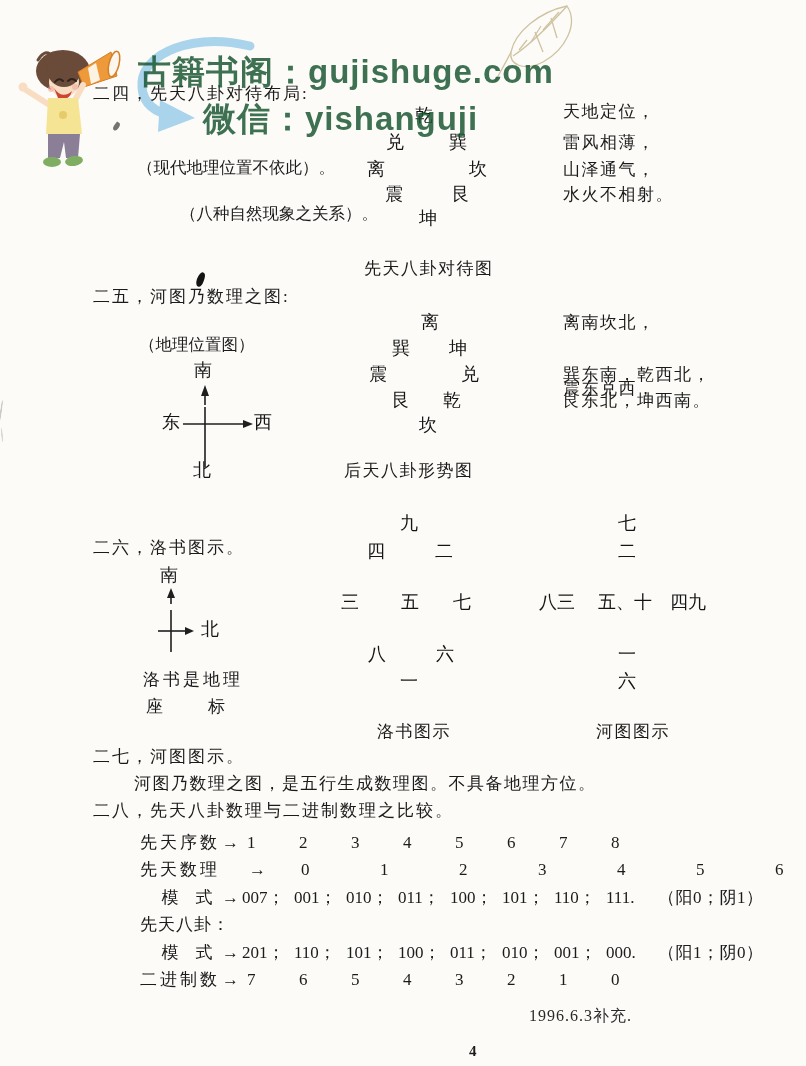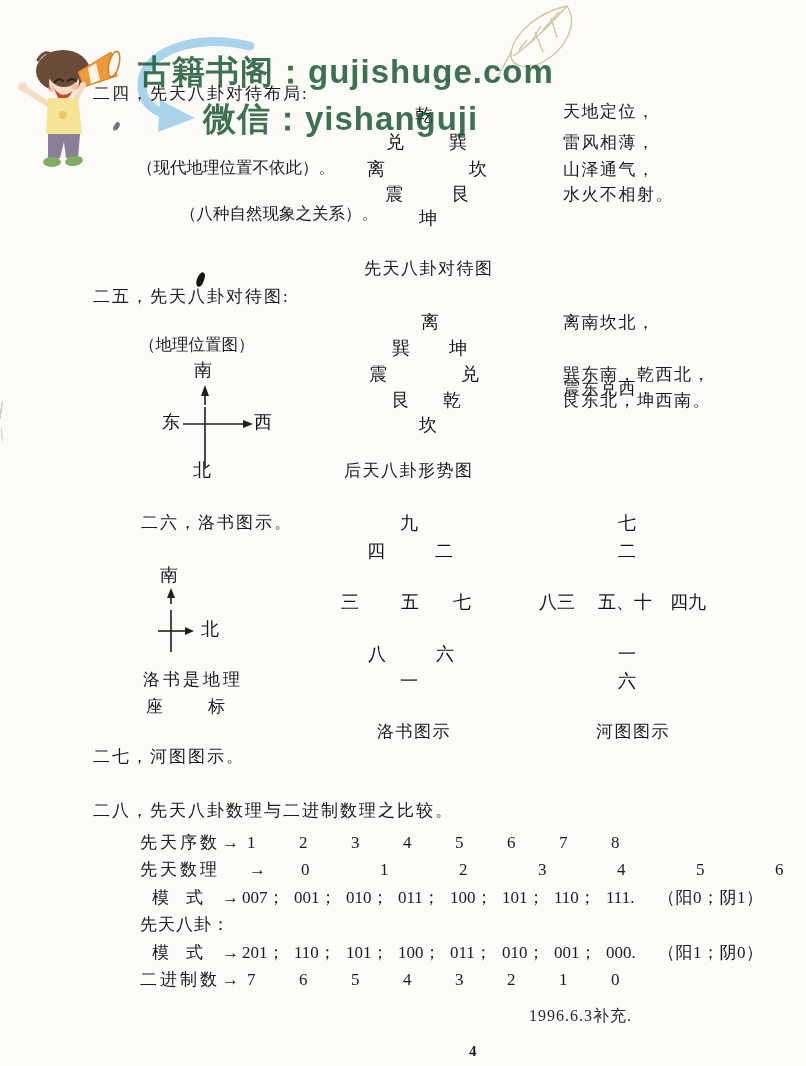--- a/index.html
+++ b/index.html
@@ -9,21 +9,21 @@
     font-family:"Liberation Serif","DejaVu Serif",serif; color:#1b1b1b;
   }
   .t{position:absolute; font-size:17px; line-height:1.15; white-space:pre; color:#1b1b1b; z-index:2;}
   .h{letter-spacing:2px;}
   .ch{position:absolute; font-size:18px; line-height:1; color:#141414; z-index:2;}
   .cap{letter-spacing:1.5px;}
   .verse{letter-spacing:1.5px;}
   .small{font-size:16.5px;}
   .flexrow{position:absolute; display:flex; align-items:baseline; font-size:17px; white-space:pre; color:#1b1b1b; z-index:2;}
   .rlabel{display:inline-block; width:82px; letter-spacing:3px; flex:none;}
-  .mlabel{display:inline-block; width:70px; flex:none;}
+  .mlabel{display:inline-block; width:70px; flex:none;text-align:center;}
   .arr{display:inline-block; width:25px; flex:none;}
   .arr2{display:inline-block; width:20px; flex:none;}
   .cell{display:inline-block; width:52px; flex:none;}
   .suffix{letter-spacing:.5px;}
   .wm{
     position:absolute; z-index:6; font-family:"Liberation Sans","DejaVu Sans",sans-serif;
     font-weight:bold; font-size:33px; letter-spacing:1px; color:#14532d; opacity:.82; white-space:pre;
   }
   svg{position:absolute; overflow:visible;}
   .inkblob{position:absolute; left:197px; top:272px; width:7px; height:15px;
@@ -100,21 +100,21 @@
   <div class="t small" style="left:137px; top:159px;">（现代地理位置不依此）。</div>
   <div class="t small" style="left:137px; top:205px;margin-left:43px;">（八种自然现象之关系）。</div>
 
   <div class="t verse" style="left:563px; top:94px;margin-top:8px;">天地定位，</div>
   <div class="t verse" style="left:563px; top:133px;">雷风相薄，</div>
   <div class="t verse" style="left:563px; top:160px;">山泽通气，</div>
   <div class="t verse" style="left:563px; top:185px;">水火不相射。</div>
 
   <div class="t cap" style="left:364px; top:259px;">先天八卦对待图</div>
 
-  <div class="t h" style="left:93px; top:287px;">二五，先天八卦对待图:</div>
+  <div class="t h" style="left:93px; top:287px;">二五，河图乃数理之图:</div>
   <div class="t small" style="left:139px; top:336px;">（地理位置图）</div>
 
   <span class="ch" style="left:194px; top:361px;">南</span>
   <span class="ch" style="left:162px; top:413px;">东</span>
   <span class="ch" style="left:254px; top:413px;">西</span>
   <span class="ch" style="left:193px; top:461px;">北</span>
 
   <svg style="left:158px; top:383px; z-index:2;" width="110" height="90" viewBox="0 0 110 90">
     <g stroke="#1f1f1f" stroke-width="1.6">
       <line x1="47" y1="22" x2="47" y2="9"></line>
@@ -134,21 +134,21 @@
   <span class="ch" style="left:443px; top:391px;">乾</span>
   <span class="ch" style="left:419px; top:416px;">坎</span>
 
   <div class="t verse" style="left:563px; top:313px;">离南坎北，</div>
   <div class="t verse" style="left:563px; top:339px;margin-top:40px;">震东兑西，</div>
   <div class="t verse" style="left:563px; top:365px;">巽东南，乾西北，</div>
   <div class="t verse" style="left:563px; top:391px;">艮东北，坤西南。</div>
 
   <div class="t cap" style="left:344px; top:461px;">后天八卦形势图</div>
 
-  <div class="t h" style="left:93px; top:513px;margin-left:48px;">二六，洛书图示。</div>
+  <div class="t h" style="left:93px; top:538px;">二六，洛书图示。</div>
 
   <span class="ch" style="left:160px; top:566px;">南</span>
   <span class="ch" style="left:201px; top:620px;">北</span>
 
   <svg style="left:128px; top:588px; z-index:2;" width="100" height="70" viewBox="0 0 100 70">
     <g stroke="#1f1f1f" stroke-width="1.6">
       <line x1="43" y1="16" x2="43" y2="7"></line>
       <line x1="43" y1="22" x2="43" y2="64"></line>
       <line x1="30" y1="43" x2="58" y2="43"></line>
     </g>
@@ -174,20 +174,21 @@
   <span class="ch" style="left:618px; top:514px;">七</span>
   <span class="ch" style="left:618px; top:542px;">二</span>
   <span class="ch" style="left:539px; top:593px;">八三</span>
   <span class="ch" style="left:598px; top:593px;">五、十</span>
   <span class="ch" style="left:670px; top:593px;">四九</span>
   <span class="ch" style="left:618px; top:645px;">一</span>
   <span class="ch" style="left:618px; top:672px;">六</span>
   <div class="t cap" style="left:596px; top:722px;">河图图示</div>
 
   <div class="t h" style="left:93px; top:747px;">二七，河图图示。</div>
+  <div class="t" style="left:134px; top:774px; letter-spacing:1.5px;">河图乃数理之图，是五行生成数理图。不具备地理方位。</div>
 
   <div class="t h" style="left:93px; top:801px;">二八，先天八卦数理与二进制数理之比较。</div>
 
   <div class="flexrow" style="left:140px; top:831px;">
     <span class="rlabel">先天序数</span>
     <span class="arr">→</span>
     <span class="cell">1</span>
     <span class="cell">2</span>
     <span class="cell">3</span>
     <span class="cell">4</span>

